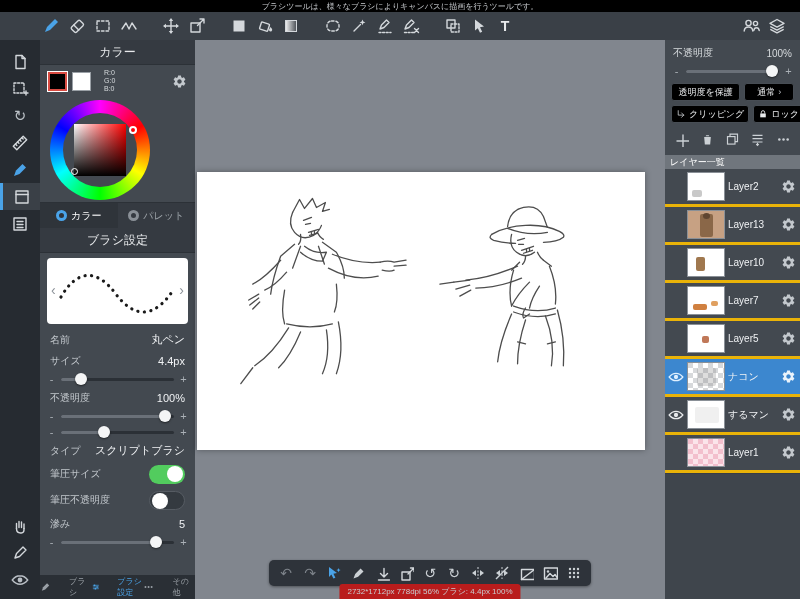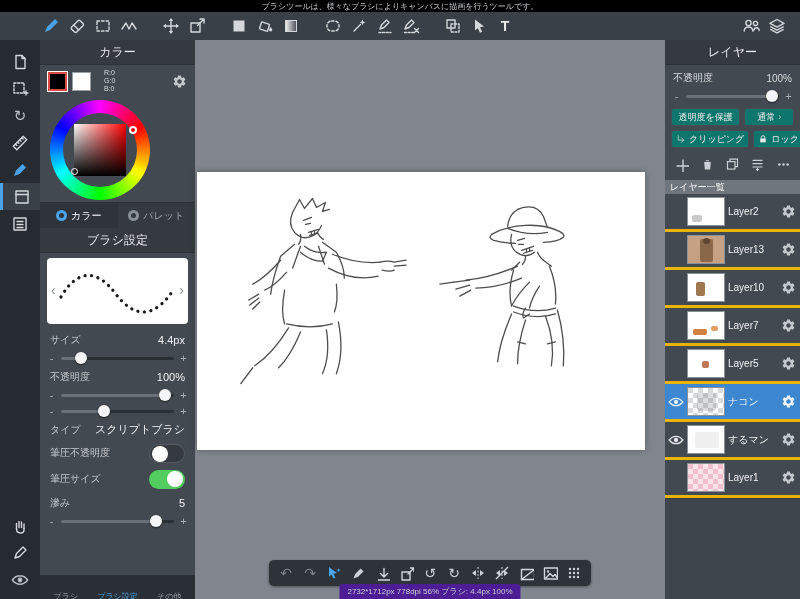--- a/index.html
+++ b/index.html
@@ -72,43 +72,43 @@
   .track { position:relative; flex:1; height:3px; background:#2b3036; border-radius:2px; }
   .track .fill { position:absolute; left:0; top:0; height:3px; background:#6a7078; border-radius:2px; }
   .knob { position:absolute; top:-4.5px; width:12px; height:12px; background:#f4f5f6; border-radius:50%;
     margin-left:-6px; box-shadow:0 1px 2px rgba(0,0,0,.5); }
   .toggle { width:36px; height:19px; border-radius:10px; position:relative; }
   .toggle.on { background:#52cc5e; }
   .toggle.off { background:#343a40; border:1px solid #565c63; }
   .toggle .tknob { position:absolute; top:1.5px; width:16px; height:16px; background:#fff; border-radius:50%; }
   .toggle.on .tknob { right:2px; } .toggle.off .tknob { left:1.5px; }
   .bottom-tabs { margin-top:auto; height:24px; min-height:24px; background:#2a2f35; display:flex; }
-  .btab { flex:1; display:flex; flex-direction:column; align-items:center; justify-content:center;
+  .btab { flex:1; display:flex; flex-direction:row; align-items:center; justify-content:center;
     color:#9aa0a6; font-size:8px; gap:18px; }
   .btab.active { color:#4aa3e8; }
 
   
   .canvas-area { position:absolute; left:195px; top:40px; width:470px; height:559px; background:#81868e; }
   .canvas { position:absolute; left:2px; top:132px; width:448px; height:278px; background:#fff;
     box-shadow:0 0 6px rgba(0,0,0,.35); }
   .float-bar { position:absolute; left:50%; bottom:13px; transform:translateX(-50%); height:26px;
     background:#2e333a; border-radius:5px; display:flex; align-items:center; padding:0 5px;
     box-shadow:0 1px 3px rgba(0,0,0,.4); }
   .fbtn { width:24px; height:26px; display:flex; align-items:center; justify-content:center;
     color:#ccd1d5; font-size:14px; }
   .fbtn.dim { color:#7d838a; }
   .status-pill { position:absolute; left:50%; bottom:0; transform:translateX(-50%);
-    background:#4c1d95; color:#c9ccd0; font-size:8px; padding:2px 8px; white-space:nowrap;
+    background:#b91c1c; color:#c9ccd0; font-size:8px; padding:2px 8px; white-space:nowrap;
     border-radius:3px 3px 0 0;text-align:center; }
 
   
   .lp-row { display:flex; align-items:center; justify-content:space-between; padding:0 8px;
     height:20px; min-height:20px; color:#d6dadd; font-size:10px; margin-top:3px; }
   .btn-row { display:flex; gap:4px; padding:0 6px; margin-top:4px; height:18px; min-height:18px; }
-  .pbtn { background:#0f766e; border:1px solid #474d54; border-radius:3px; color:#e8eaec; font-size:9px;
+  .pbtn { background:#000000; border:1px solid #474d54; border-radius:3px; color:#e8eaec; font-size:9px;
     display:flex; align-items:center; justify-content:center; gap:3px; padding:0 4px; white-space:nowrap; }
   .pbtn .chev-r { font-size:9px; color:#c3c8cd; }
   .li-row { display:flex; align-items:center; justify-content:space-around; height:26px; min-height:26px;
     color:#ccd1d5; margin-top:3px; padding:0 4px; }
   .list-title { height:14px; min-height:14px; background:#70767d; color:#fff; font-size:9px;
     display:flex; align-items:center; padding-left:5px; margin-top:3px; }
   .lrow { display:flex; align-items:center; height:38px; min-height:38px; border-bottom:3px solid #eab308;
     padding:0 4px 0 2px; gap:3px; }
   .lrow.sel { background:#3c87cf; }
   .leye { width:17px; display:flex; align-items:center; justify-content:center; color:#e8eaec; flex:none; }
@@ -369,20 +369,24 @@
     <div class="panel-header">ブラシ設定</div>
 
     <div class="brush-preview">
       <span class="chev l">‹</span>
       <svg width="125" height="56">
         <path d="M6 34 C 22 6, 42 6, 60 30 S 98 58, 119 26" fill="none" stroke="#1a1a1a" stroke-width="3.2" stroke-linecap="round" stroke-dasharray="0.1 6.5"></path>
       </svg>
       <span class="chev r">›</span>
     </div>
 
+    <div class="brow">
+      <span class="lab">名前</span>
+      <span class="val">丸ペン</span>
+    </div>
 
     <div class="brow">
       <span class="lab">サイズ</span>
       <span class="val">4.4px</span>
     </div>
     <div class="slider-row">
       <span class="pm">-</span>
       <div class="track">
           <div class="fill" style="width:18%"></div>
           <div class="knob" style="left:18%"></div>
@@ -411,28 +415,28 @@
         </div>
       <span class="pm">+</span>
     </div>
 
     <div class="brow">
       <span class="lab">タイプ</span>
       <span class="val">スクリプトブラシ</span>
     </div>
 
     <div class="brow" style="height:26px;min-height:26px">
+      <span class="lab">筆圧サイズ</span>
+      <div class="toggle on">
+          <div class="tknob"></div>
+        </div>
+    </div>
+    <div class="brow" style="height:26px;min-height:26px">
       <span class="lab">筆圧不透明度</span>
       <div class="toggle off">
-          <div class="tknob"></div>
-        </div>
-    </div>
-    <div class="brow" style="height:26px;min-height:26px">
-      <span class="lab">筆圧サイズ</span>
-      <div class="toggle on">
           <div class="tknob"></div>
         </div>
     </div>
 
     <div class="brow">
       <span class="lab">滲み</span>
       <span class="val">5</span>
     </div>
     <div class="slider-row">
       <span class="pm">-</span>
@@ -589,21 +593,20 @@
               <circle cx="11" cy="11" r="1.2"></circle>
             </g>
           </svg>
         </div>
     </div>
 
     <div class="status-pill">2732*1712px 778dpi 56% ブラシ: 4.4px 100%</div>
   </div>
 
   <div class="right-panel">
-    <div class="panel-header">レイヤー</div>
 
     <div class="lp-row">
       <span>不透明度</span>
       <span>100%</span>
     </div>
     <div class="slider-row">
       <span class="pm">-</span>
       <div class="track">
           <div class="fill" style="width:93%"></div>
           <div class="knob" style="left:93%"></div>

